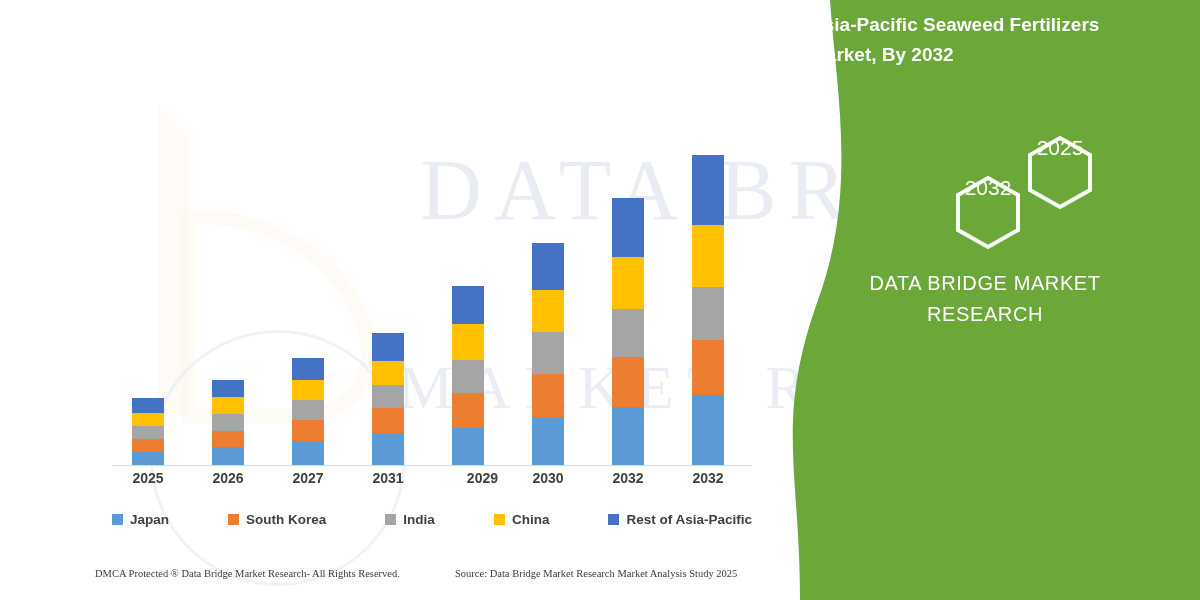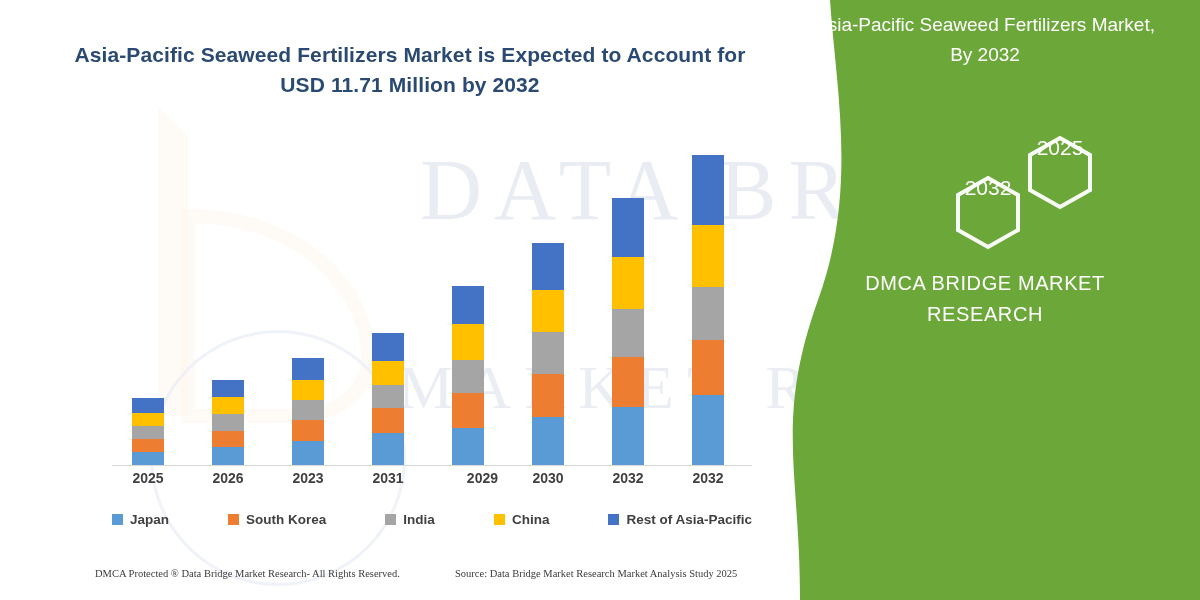--- a/index.html
+++ b/index.html
@@ -74,21 +74,21 @@
   .footer-right{
     position:absolute;left:455px;top:0;
     font-family:"Liberation Serif",serif;font-size:10.5px;color:#3b3b3b;white-space:nowrap;
   }
 
   
   .panel{position:absolute;left:770px;top:0;width:430px;height:600px;}
   .panel svg{position:absolute;left:0;top:0;}
   .panel-title{
     position:absolute;left:40px;top:10px;width:350px;
-    text-align:center;color:#ffffff;font-size:19px;line-height:30px;font-weight:400;
+    color:#ffffff;font-size:19px;line-height:30px;font-weight:700;
   }
   .panel-brand{
     position:absolute;left:45px;top:268px;width:340px;
     text-align:center;color:#ffffff;font-size:20px;line-height:31px;
     letter-spacing:.6px;font-weight:500;
   }
   .hex-label{
     position:absolute;color:#ffffff;font-size:21px;font-weight:500;text-align:center;
   }
   .hex-2032{left:178px;top:176px;width:80px;}
@@ -106,21 +106,20 @@
 
   <svg class="wm wm-logo" viewBox="0 0 300 330">
     <path d="M40 10 L40 320 L70 320 L70 40 Z" fill="#f3a24a" opacity=".5"></path>
     <path d="M70 120 C190 120 250 200 250 260 C250 300 215 320 175 320 L70 320 Z" fill="none" stroke="#f3a24a" stroke-width="14" opacity=".45"></path>
     <path d="M90 150 C180 155 215 210 215 255 C215 285 195 300 170 300 L90 300 Z" fill="#ffffff" opacity=".9"></path>
   </svg>
   <div class="wm wm-text">DATA BRIDGE</div>
   <div class="wm wm-text2">MARKET RESEARCH</div>
   <div class="wm wm-circle"></div>
 
-  <div class="chart-title">Asia-Pacific Seaweed Fertilizers Market is Expected to Account for USD 11.71 Million by 2032</div>
 
   <div class="plot">
     <div class="bars" id="bars">
         <div class="bar" style="left: 20px;">
           <div class="seg" style="height: 15px; background: rgb(68, 114, 196);"></div>
           <div class="seg" style="height: 13px; background: rgb(255, 192, 0);"></div>
           <div class="seg" style="height: 13px; background: rgb(165, 165, 165);"></div>
           <div class="seg" style="height: 13px; background: rgb(237, 125, 49);"></div>
           <div class="seg" style="height: 13px; background: rgb(91, 155, 213);"></div>
         </div>
@@ -171,21 +170,21 @@
           <div class="seg" style="height: 62px; background: rgb(255, 192, 0);"></div>
           <div class="seg" style="height: 53px; background: rgb(165, 165, 165);"></div>
           <div class="seg" style="height: 55px; background: rgb(237, 125, 49);"></div>
           <div class="seg" style="height: 70px; background: rgb(91, 155, 213);"></div>
         </div>
       </div>
     <div class="axis-line"></div>
     <div class="xlabels" id="xlabels">
         <div class="xlabel" style="left: 6px;">2025</div>
         <div class="xlabel" style="left: 86px;">2026</div>
-        <div class="xlabel" style="left: 166px;">2023</div>
+        <div class="xlabel" style="left: 166px;">2027</div>
         <div class="xlabel" style="left: 246px;">2031</div>
         <div class="xlabel" style="left: 326px; text-align: right;">2029</div>
         <div class="xlabel" style="left: 406px;">2030</div>
         <div class="xlabel" style="left: 486px;">2032</div>
         <div class="xlabel" style="left: 566px;">2032</div>
       </div>
   </div>
 
   <div class="legend" id="legend">
       <div class="legend-item">
@@ -219,16 +218,16 @@
     <svg width="430" height="600" viewBox="0 0 430 600">
       <path id="panelPath" d="M60 0 H430 V600 H30 C30 470 5 420 48 300 C88 190 66 90 60 0 Z" fill="#6CA739"></path>
       <g fill="none" stroke="#ffffff" stroke-width="4" opacity=".95">
         <polygon points="218,144 248,161 248,196 218,213 188,196 188,161" transform="translate(0,34)"></polygon>
         <polygon points="290,104 320,121 320,156 290,173 260,156 260,121" transform="translate(0,34)"></polygon>
       </g>
     </svg>
     <div class="panel-title">Asia-Pacific Seaweed Fertilizers Market, By 2032</div>
     <div class="hex-label hex-2032">2032</div>
     <div class="hex-label hex-2025">2025</div>
-    <div class="panel-brand">DMCA BRIDGE MARKET RESEARCH</div>
+    <div class="panel-brand">DATA BRIDGE MARKET RESEARCH</div>
   </div>
 
 </div>
 
 </body></html>

